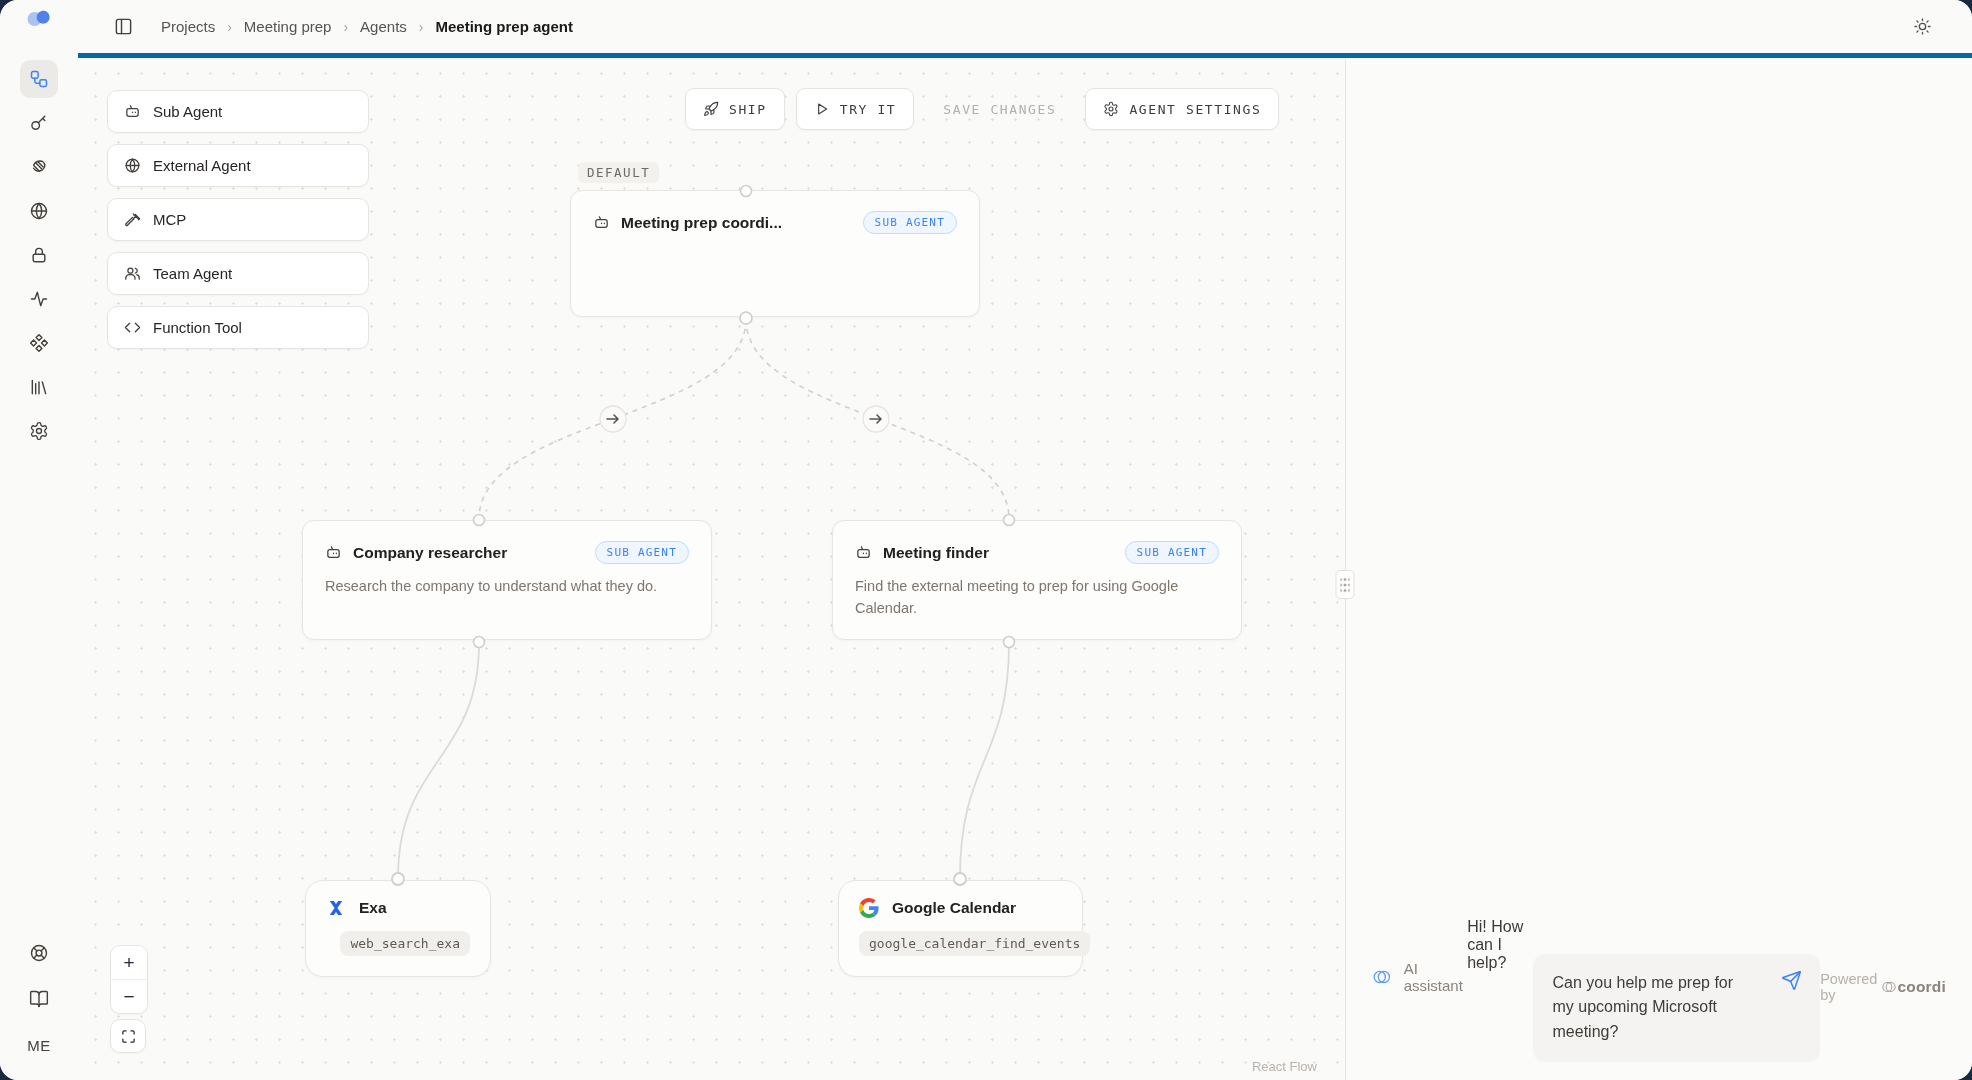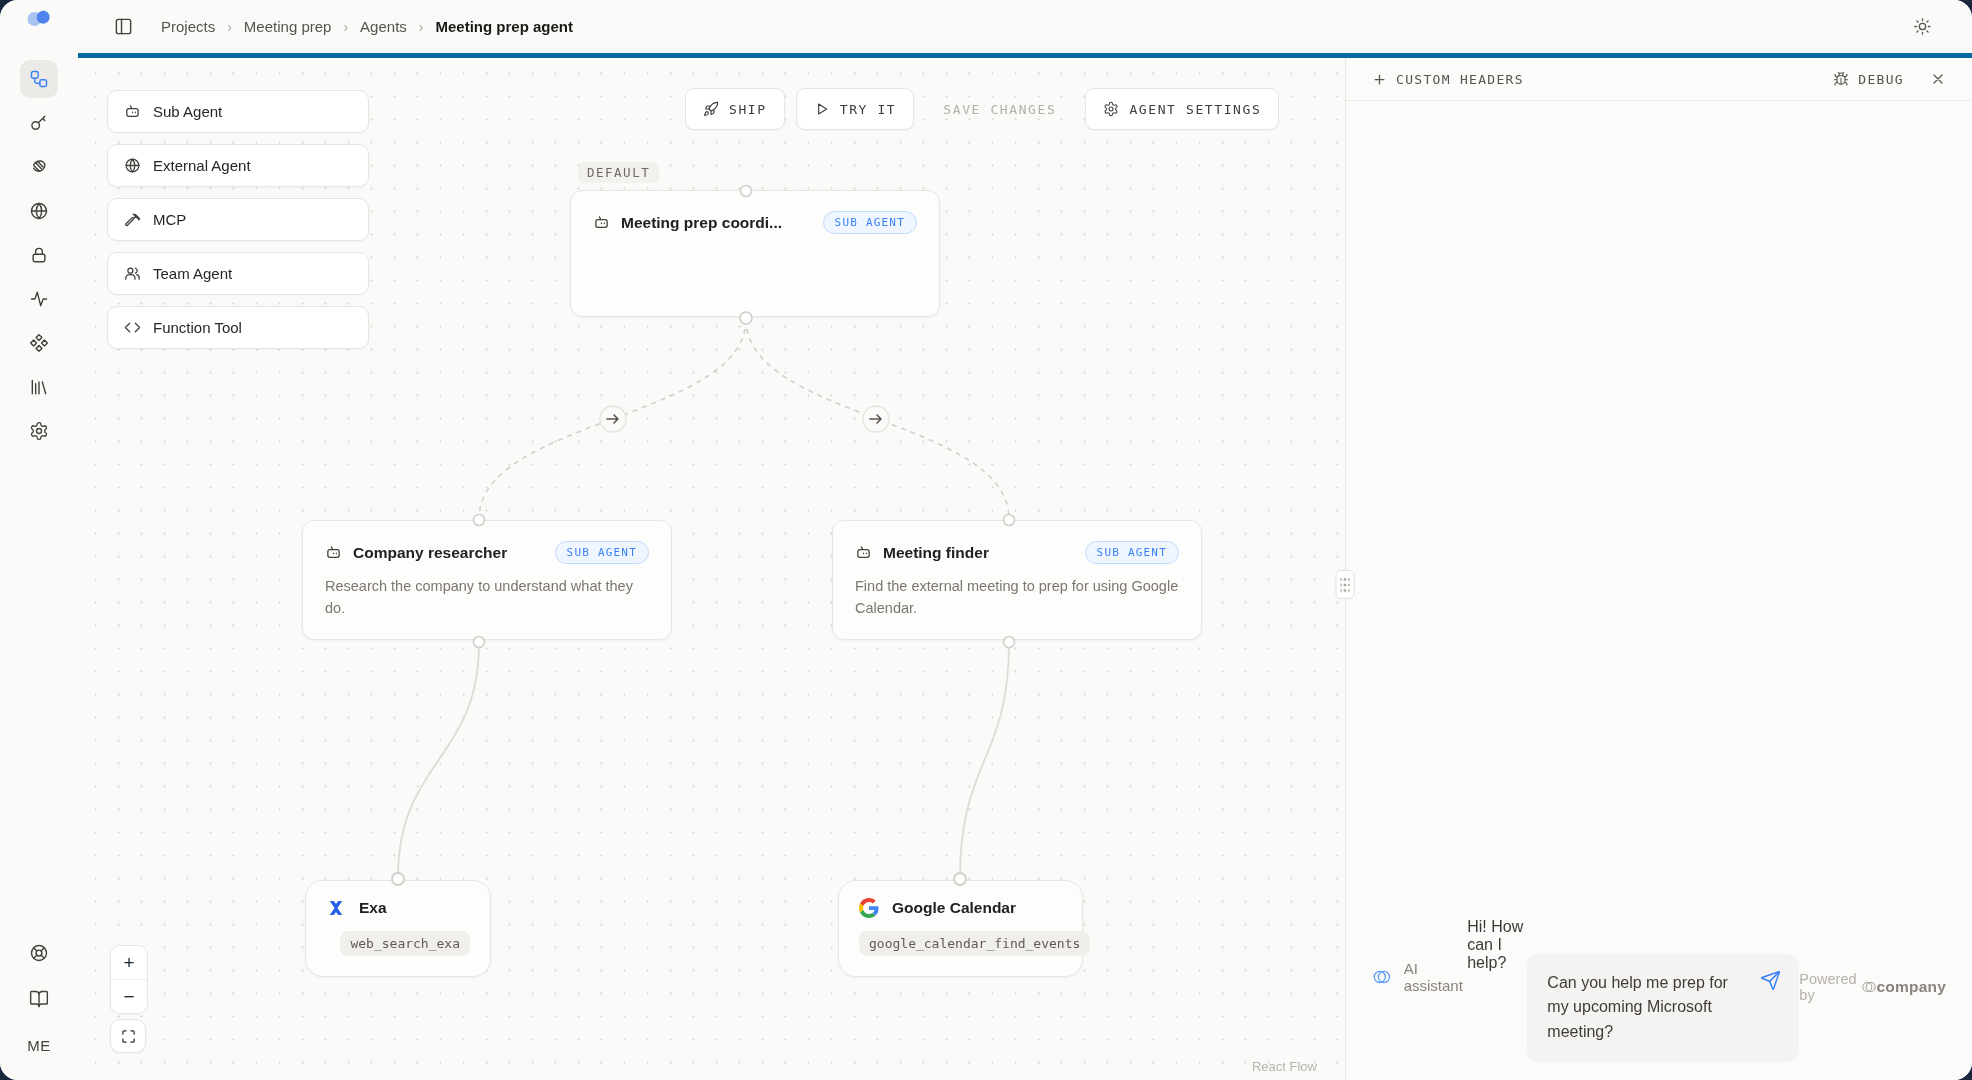--- a/index.html
+++ b/index.html
@@ -47,21 +47,21 @@
   .palette-btn svg{width:17px;height:17px;color:#44403c;flex:0 0 auto;}
 
   
   .toolbar{position:absolute;left:607px;top:30px;display:flex;align-items:center;gap:11px;z-index:3;}
   .tb-btn{display:flex;align-items:center;gap:10px;background:#fff;border:1px solid #e7e5e2;border-radius:9px;padding:12px 17px;font-size:13px;letter-spacing:1.6px;color:#3f3c39;box-shadow:0 1px 2px rgba(0,0,0,.04);white-space:nowrap;}
   .tb-btn svg{width:16px;height:16px;}
   .tb-btn.ghost{background:transparent;border-color:transparent;box-shadow:none;color:#b4afa9;}
 
   
   .node{position:absolute;background:#fdfdfc;border:1px solid #e8e6e3;border-radius:12px;box-shadow:0 1px 3px rgba(0,0,0,.04);box-sizing:border-box;}
-  .agent-node{width:370px;padding:20px 22px;}
+  .agent-node{width:410px;padding:20px 22px;}
   .node-head{display:flex;align-items:center;gap:11px;}
   .node-head svg{width:17px;height:17px;color:#44403c;flex:0 0 auto;}
   .node-title{font-size:15.5px;font-weight:700;color:#232120;white-space:nowrap;}
   .badge{margin-left:auto;font-size:11px;letter-spacing:1.2px;color:#3b82f6;background:#eff6ff;border:1px solid #bfdbfe;border-radius:999px;padding:4px 11px;white-space:nowrap;}
   .node-desc{margin-top:12px;font-size:14.5px;line-height:1.5;color:#7c766f;}
   .default-chip{position:absolute;left:500px;top:104px;font-size:12.5px;letter-spacing:1.5px;color:#6f6a64;background:#f2f1ee;border-radius:6px;padding:3px 9px;z-index:2;}
   .tool-node{border-radius:18px;padding:17px 20px;text-align:right;}
   .tool-head{display:flex;align-items:center;gap:13px;}
   .tool-head svg{width:20px;height:20px;flex:0 0 auto;}
   .tool-title{font-size:15.5px;font-weight:700;color:#232120;white-space:nowrap;}
@@ -379,43 +379,20 @@
       </div>
 
       <div class="attribution">React Flow</div>
     </div>
 
     <div class="grip">
         <div class="grip-dots"></div>
       </div>
 
     <div class="panel">
-      <div class="panel-head mono">
-        <div class="ph-left">
-          <svg viewBox="0 0 24 24" fill="none" stroke="currentColor" stroke-width="2" stroke-linecap="round">
-              <path d="M12 5v14M5 12h14"></path>
-            </svg>
-          <span>CUSTOM HEADERS</span>
-        </div>
-        <div class="ph-right">
-          <div class="debug-btn">
-            <svg viewBox="0 0 24 24" fill="none" stroke="currentColor" stroke-width="1.6" stroke-linecap="round" stroke-linejoin="round">
-                <path d="m8 2 1.88 1.88M14.12 3.88 16 2M9 7.13v-1a3 3 0 1 1 6 0v1"></path>
-                <path d="M12 20c-3.3 0-6-2.7-6-6v-3a4 4 0 0 1 4-4h4a4 4 0 0 1 4 4v3c0 3.3-2.7 6-6 6zM12 20v-9"></path>
-                <path d="M6.53 9C4.6 8.8 3 7.1 3 5M6 13H2M3 21c0-2.1 1.7-3.9 3.8-4M20.97 5c0 2.1-1.6 3.8-3.5 4M22 13h-4M17.2 17c2.1.1 3.8 1.9 3.8 4"></path>
-              </svg>
-            <span>DEBUG</span>
-          </div>
-          <div class="close-btn">
-            <svg viewBox="0 0 24 24" fill="none" stroke="currentColor" stroke-width="1.8" stroke-linecap="round">
-                <path d="M6 6l12 12M18 6 6 18"></path>
-              </svg>
-          </div>
-        </div>
-      </div>
 
       <div class="chat">
         <div class="assistant-row">
           <svg viewBox="0 0 24 24" fill="none" stroke="#5f9df7" stroke-width="1.6">
               <circle cx="9.5" cy="12" r="6.8"></circle>
               <circle cx="14.5" cy="12" r="6.8"></circle>
             </svg>
           <span>AI assistant</span>
         </div>
         <div class="greeting">Hi! How can I help?</div>
@@ -430,18 +407,18 @@
           </span>
         </div>
         <div class="chat-divider"></div>
 
         <div class="powered">
           <span>Powered by</span>
           <svg viewBox="0 0 24 24" fill="none" stroke="currentColor" stroke-width="1.6">
               <circle cx="9.5" cy="12" r="6.8"></circle>
               <circle cx="14.5" cy="12" r="6.8"></circle>
             </svg>
-          <span class="brand">company</span>
+          <span class="brand">coordi</span>
         </div>
       </div>
     </div>
   </div>
 </div>
 
 </body></html>

